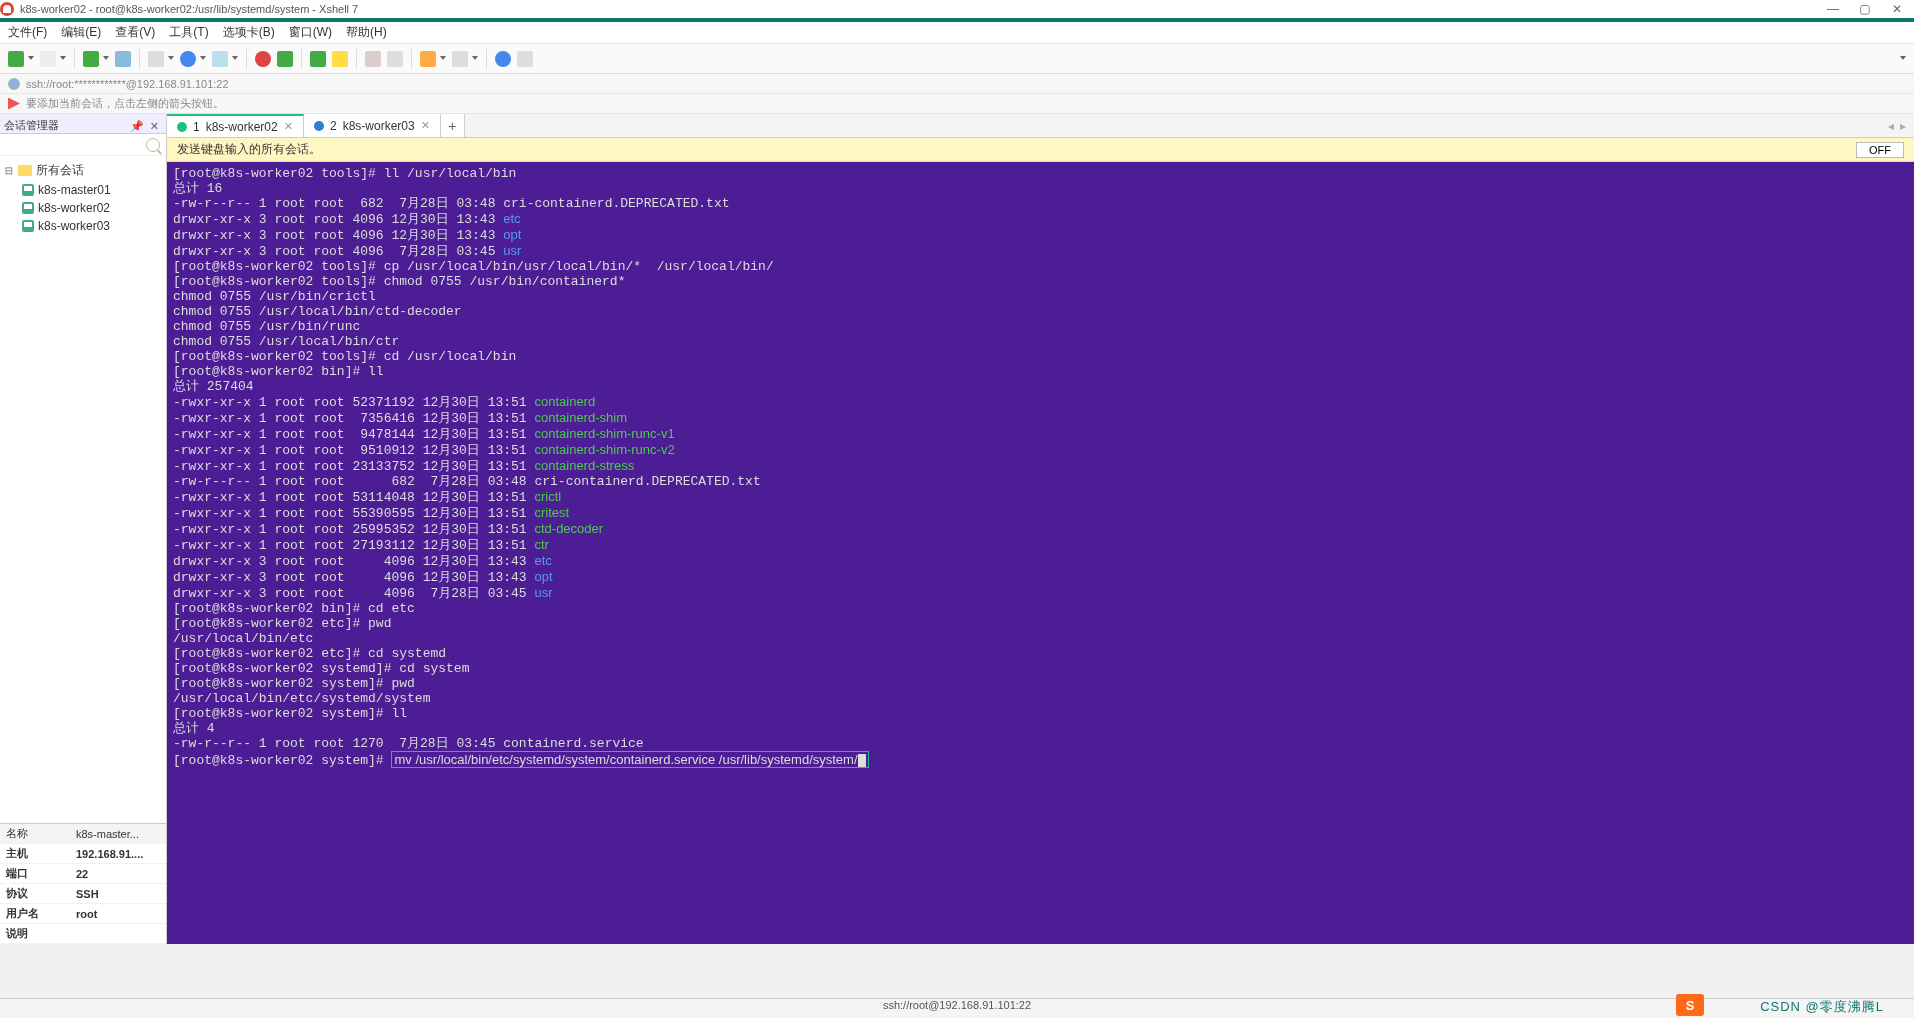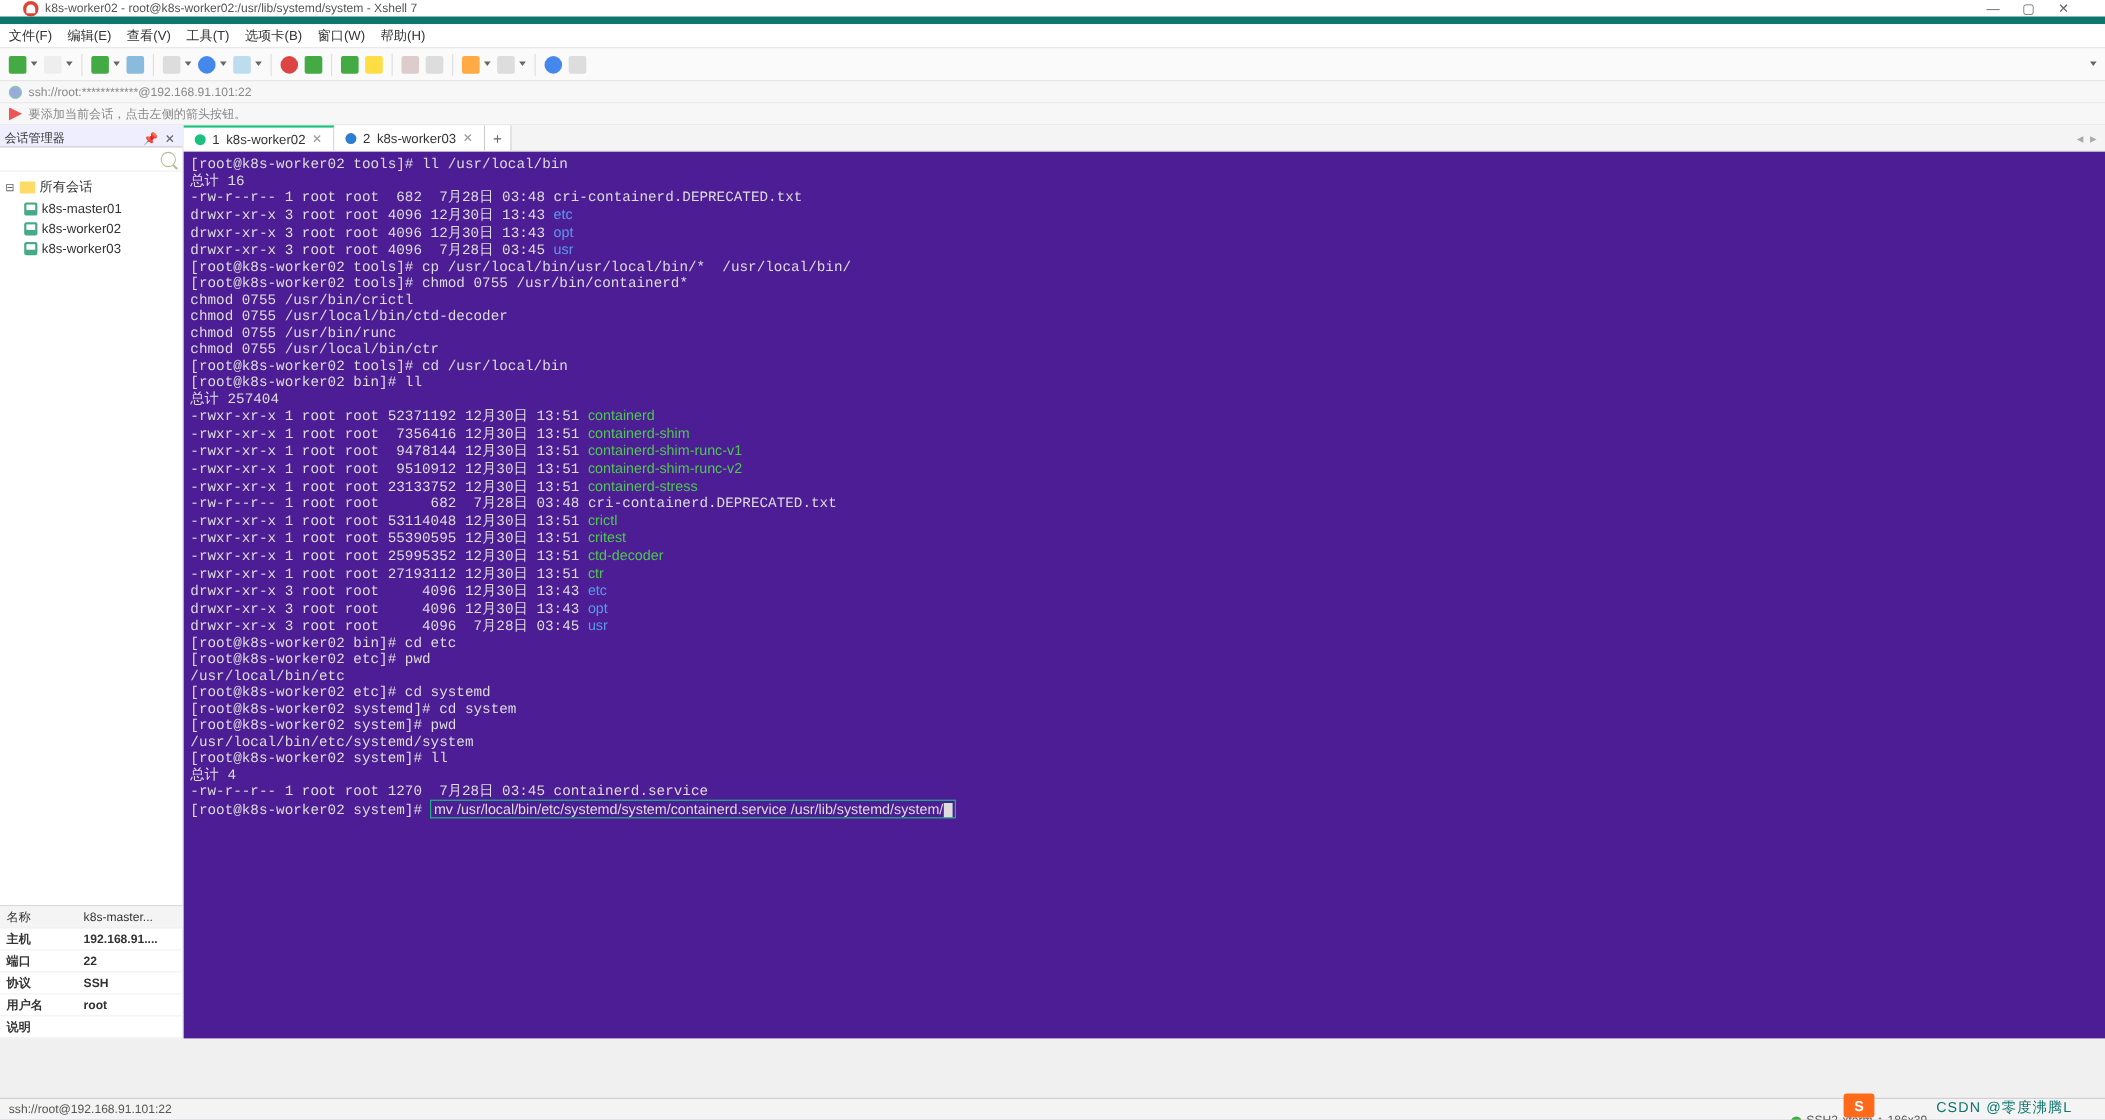--- a/index.html
+++ b/index.html
@@ -1,19 +1,19 @@
 <!DOCTYPE html>
 <html><head>
 <meta charset="utf-8">
 <style>
 * { margin:0; padding:0; box-sizing:border-box; font-family:"Microsoft YaHei","SimSun",Arial,sans-serif; }
 body { background:#f0f0f0; width:1914px; height:1018px; overflow:hidden; font-size:12px; color:#333; position:relative; }
 
 
-.titlebar { height:22px; background:#fff; display:flex; align-items:center; padding:0 21px; border-bottom:7px solid #0f766e; }
+.titlebar { height:22px; background:#fff; display:flex; align-items:center; padding:0 0; border-bottom:4px solid #0f766e; }
 .titlebar .app-icon { width:14px; height:14px; background:#d43; border-radius:50%; margin-right:6px; position:relative; }
 .titlebar .app-icon::after { content:""; position:absolute; inset:3px; background:#fff; border-radius:50% 50% 0 0; }
 .titlebar .title-text { color:#555; font-size:11px; }
 .titlebar .win-controls { margin-left:auto; display:flex; gap:18px; padding-right:10px; }
 .titlebar .win-controls span { width:14px; height:14px; display:inline-flex; align-items:center; justify-content:center; color:#666; cursor:pointer; }
 
 
 .menubar { height:22px; background:#fff; display:flex; align-items:center; padding:0 8px; gap:14px; border-bottom:1px solid #e0e0e0; }
 .menubar span { color:#333; font-size:12px; cursor:pointer; }
 
@@ -80,21 +80,21 @@
 .terminal { flex:1; background:#4c1d95; color:#ddd; font-family:Consolas,"Courier New",monospace; font-size:13px; line-height:15px; padding:4px 6px; white-space:pre; overflow:auto; position:relative; }
 .terminal .c-blue { color:#5a9ae6; }
 .terminal .c-green { color:#4ec94e; }
 .terminal .box { border:1px solid #19c37d; display:inline-block; padding:0 2px; }
 .terminal .cursor { display:inline-block; width:8px; height:13px; background:#ddd; vertical-align:text-bottom; }
 .terminal::-webkit-scrollbar { width:14px; }
 .terminal::-webkit-scrollbar-track { background:#e8e8e8; }
 .terminal::-webkit-scrollbar-thumb { background:#bcbcbc; }
 
 
-.statusbar { position:absolute; left:0; right:0; bottom:0; height:20px; background:#f4f4f4; border-top:1px solid #ccc; display:flex; align-items:center; padding:0 8px; font-size:11px; color:#555; }
+.statusbar { position:absolute; left:0; right:0; bottom:0; height:20px; background:#f4f4f4; border-top:1px solid #ccc; display:flex; align-items:center; padding:0 8px; font-size:11px; color:#555;flex-direction:column; }
 .statusbar .sb-right { margin-left:auto; display:flex; align-items:flex-end; gap:4px;margin-top:21px; }
 .statusbar .sb-dot { width:10px; height:10px; border-radius:50%; background:#4a4; }
 .statusbar .watermark { position:absolute; right:30px; bottom:2px; font-size:13px; color:#0f766e; letter-spacing:1px; }
 .ime-bubble { position:absolute; right:210px; bottom:2px; width:28px; height:22px; background:#ff6a1a; border-radius:3px; color:#fff; display:flex; align-items:center; justify-content:center; font-weight:bold; font-size:13px; }
 </style>
 </head>
 <body>
 
 <div class="titlebar">
   <span class="app-icon"></span>
@@ -236,20 +236,24 @@
         <span class="dot blue"></span>
         <span>2</span>
         <span>k8s-worker03</span>
         <span class="close-x">✕</span>
       </div>
       <div class="tab add">+</div>
       <div class="tab-nav">
         <span>◂</span>
         <span>▸</span>
       </div>
+    </div>
+    <div class="warn">
+      <span>发送键盘输入的所有会话。</span>
+      <button class="off-btn">OFF</button>
     </div>
     <div class="terminal" id="term">[root@k8s-worker02 tools]# ll /usr/local/bin
 总计 16
 -rw-r--r-- 1 root root  682  7月28日 03:48 cri-containerd.DEPRECATED.txt
 drwxr-xr-x 3 root root 4096 12月30日 13:43 <span class="c-blue">etc</span>
 drwxr-xr-x 3 root root 4096 12月30日 13:43 <span class="c-blue">opt</span>
 drwxr-xr-x 3 root root 4096  7月28日 03:45 <span class="c-blue">usr</span>
 [root@k8s-worker02 tools]# cp /usr/local/bin/usr/local/bin/*  /usr/local/bin/
 [root@k8s-worker02 tools]# chmod 0755 /usr/bin/containerd*
 chmod 0755 /usr/bin/crictl

